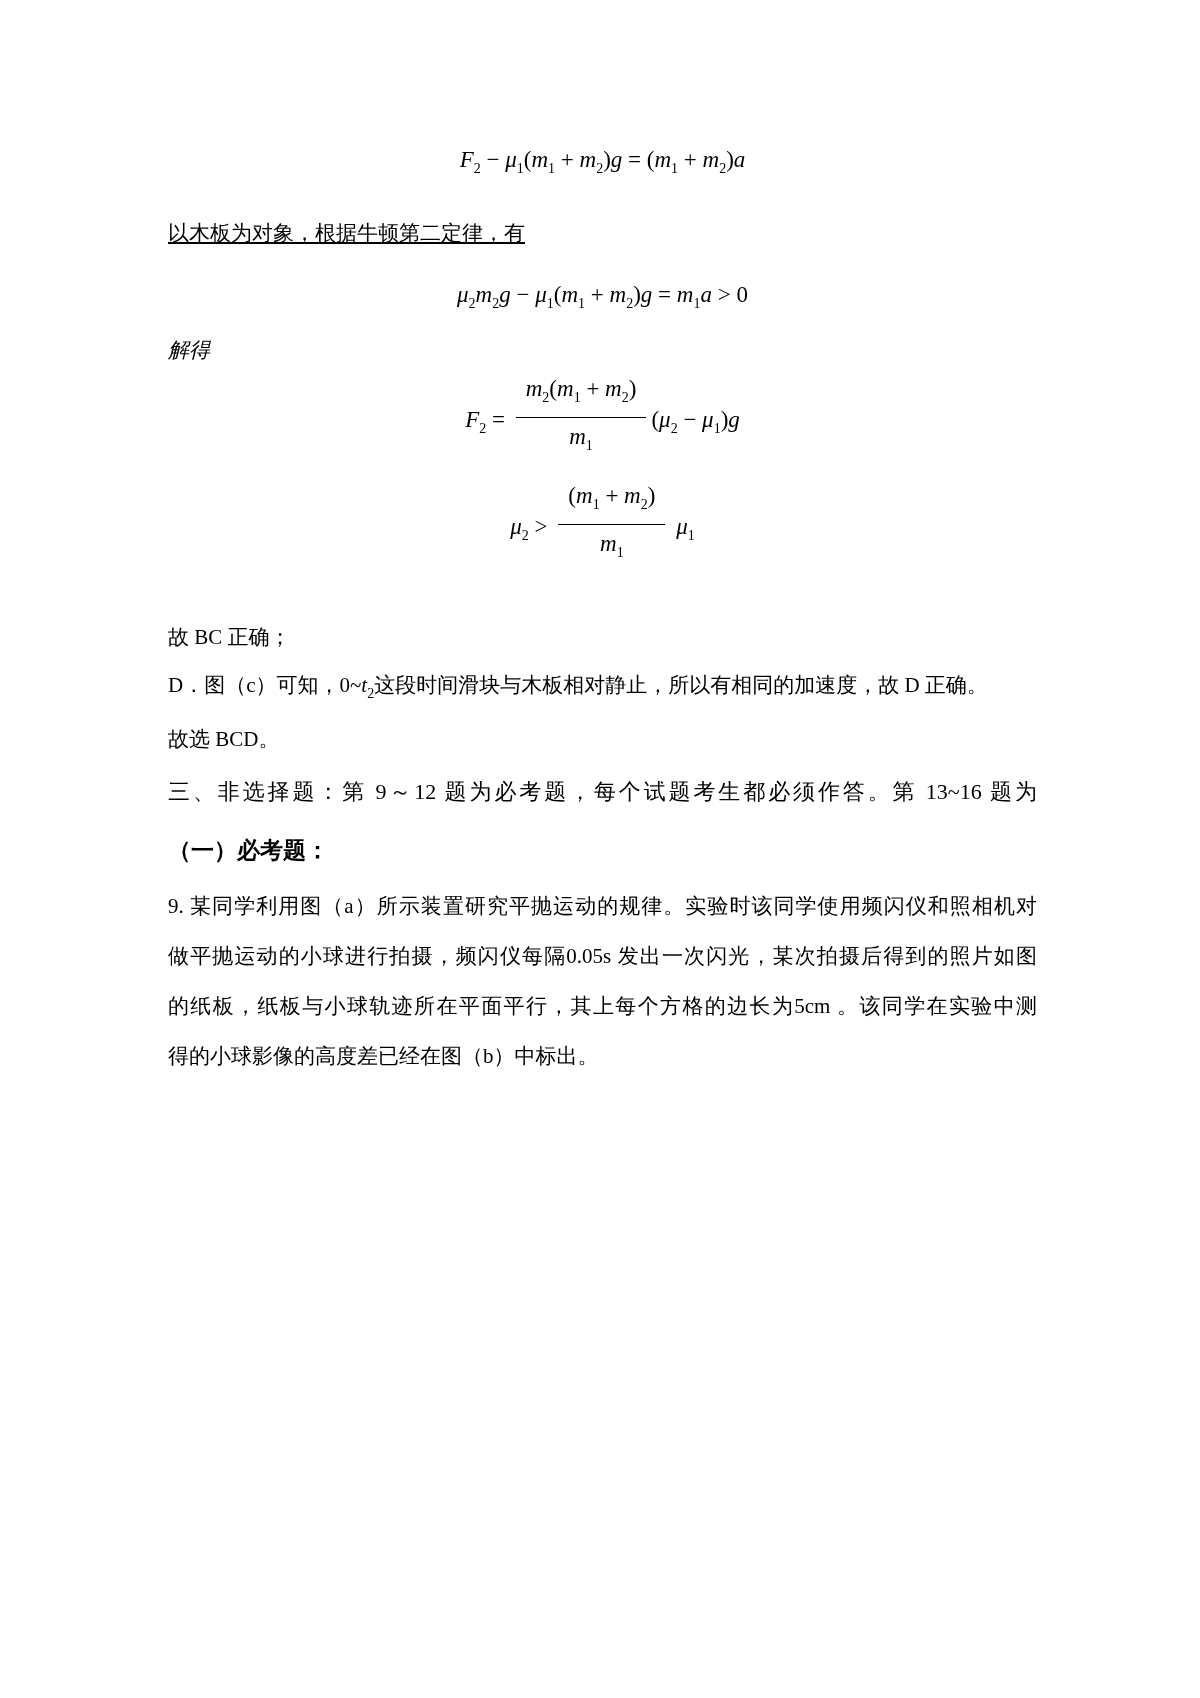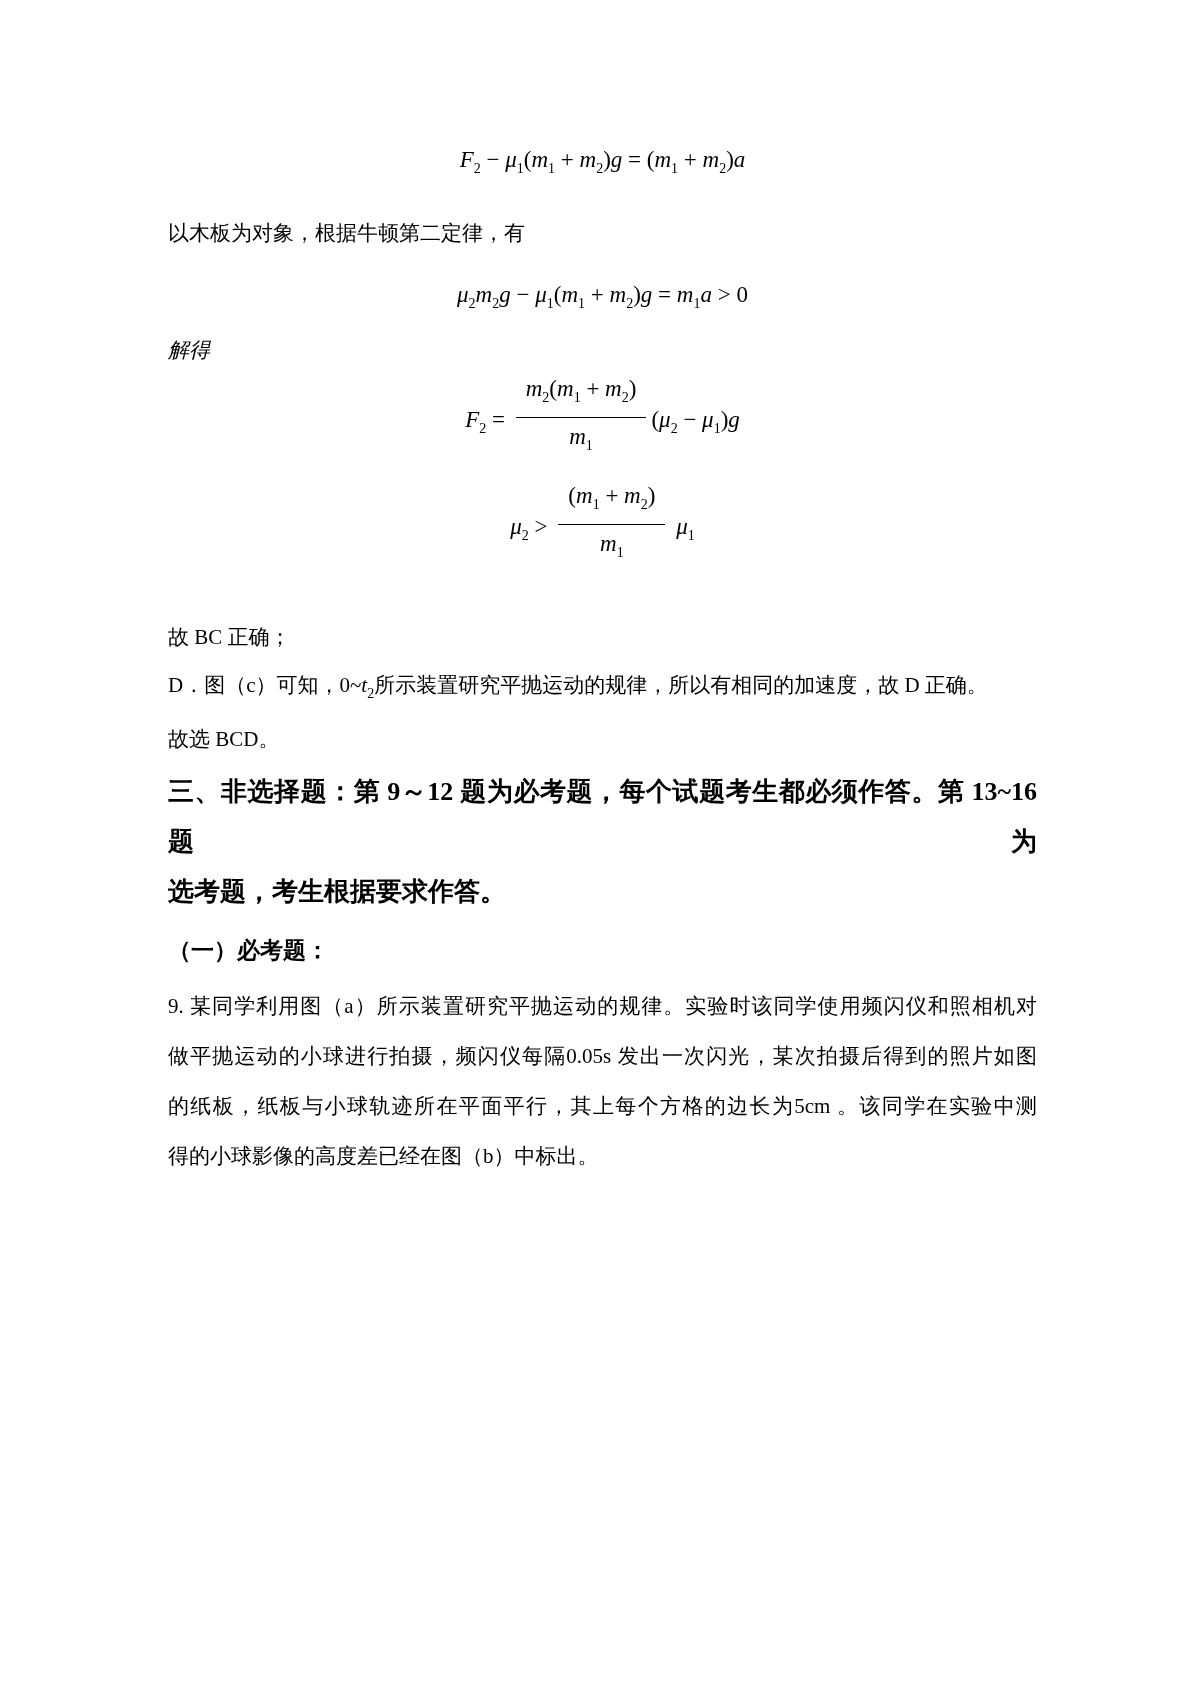--- a/index.html
+++ b/index.html
@@ -54,34 +54,34 @@
     display: block;
     padding-top: 4px;
   }
 
   
   .ans-line {
     font-size: 21px;
     line-height: 27px;
     margin: 0;
   }
-  .m-para1 { margin-top: 36px; }
+  .m-para1 { margin-top: 36px; text-decoration: underline; }
   .m-f2    { margin-top: 33px; }
   .m-para2 { margin-top: 18px; font-style: italic; }
   .m-f3    { margin-top: 14px; }
   .m-f4    { margin-top: 20px; }
   .m-para3 { margin-top: 52px; }
   .m-para4 { margin-top: 21px; }
   .m-para5 { margin-top: 19px; }
 
   
   .section-heading {
     margin-top: 14px;
-    font-weight: bold;
-    font-size: 26px;
+    font-weight: normal;
+    font-size: 22px;
   }
   .section-heading .hline {
     line-height: 50px;
   }
   .section-heading .hline.just {
     text-align: justify;
     text-align-last: justify;
   }
   .subsection-heading {
     margin: 0;
@@ -120,27 +120,26 @@
   <div class="formula m-f3">
     <span class="fpart"><span class="tok-var">F</span><span class="tok-sub">2</span><span class="tok-op"> = </span></span><span class="frac"><span class="fnum"><span class="tok-var">m</span><span class="tok-sub">2</span><span class="tok-norm">(</span><span class="tok-var">m</span><span class="tok-sub">1</span><span class="tok-op"> + </span><span class="tok-var">m</span><span class="tok-sub">2</span><span class="tok-norm">)</span></span><span class="fden"><span class="tok-var">m</span><span class="tok-sub">1</span></span></span><span class="fpart"><span class="tok-norm">(</span><span class="tok-var">μ</span><span class="tok-sub">2</span><span class="tok-op"> − </span><span class="tok-var">μ</span><span class="tok-sub">1</span><span class="tok-norm">)</span><span class="tok-var">g</span></span>
   </div>
 
   <div class="formula m-f4">
     <span class="fpart"><span class="tok-var">μ</span><span class="tok-sub">2</span><span class="tok-op"> &gt; </span></span><span class="frac"><span class="fnum"><span class="tok-norm">(</span><span class="tok-var">m</span><span class="tok-sub">1</span><span class="tok-op"> + </span><span class="tok-var">m</span><span class="tok-sub">2</span><span class="tok-norm">)</span></span><span class="fden"><span class="tok-var">m</span><span class="tok-sub">1</span></span></span><span class="fpart"><span class="tok-op"> </span><span class="tok-var">μ</span><span class="tok-sub">1</span></span>
   </div>
 
   <p class="ans-line m-para3">故 BC 正确；</p>
 
-  <p class="ans-line m-para4"><span class="tok-norm">D．图（c）可知，0~</span><span class="tok-var">t</span><span class="tok-sub">2</span><span class="tok-norm">所示装置研究平抛运动的规律，所以有相同的加速度，故 D 正确。</span></p>
+  <p class="ans-line m-para4"><span class="tok-norm">D．图（c）可知，0~</span><span class="tok-var">t</span><span class="tok-sub">2</span><span class="tok-norm">这段时间滑块与木板相对静止，所以有相同的加速度，故 D 正确。</span></p>
 
   <p class="ans-line m-para5">故选 BCD。</p>
 
   <div class="section-heading">
     <div class="hline just">三、非选择题：第 9～12 题为必考题，每个试题考生都必须作答。第 13~16 题为</div>
-    <div class="hline">选考题，考生根据要求作答。</div>
   </div>
 
   <p class="subsection-heading">（一）必考题：</p>
 
   <div class="q9">
     <div class="qline just">9. 某同学利用图（a）所示装置研究平抛运动的规律。实验时该同学使用频闪仪和照相机对</div>
     <div class="qline just">做平抛运动的小球进行拍摄，频闪仪每隔0.05s 发出一次闪光，某次拍摄后得到的照片如图</div>
     <div class="qline just">的纸板，纸板与小球轨迹所在平面平行，其上每个方格的边长为5cm 。该同学在实验中测</div>
     <div class="qline">得的小球影像的高度差已经在图（b）中标出。</div>
   </div>

